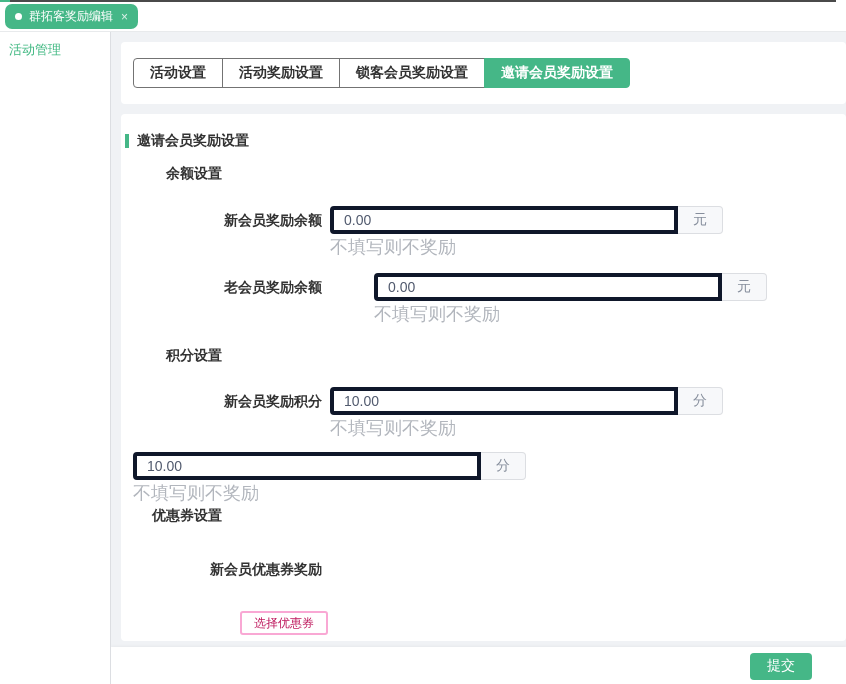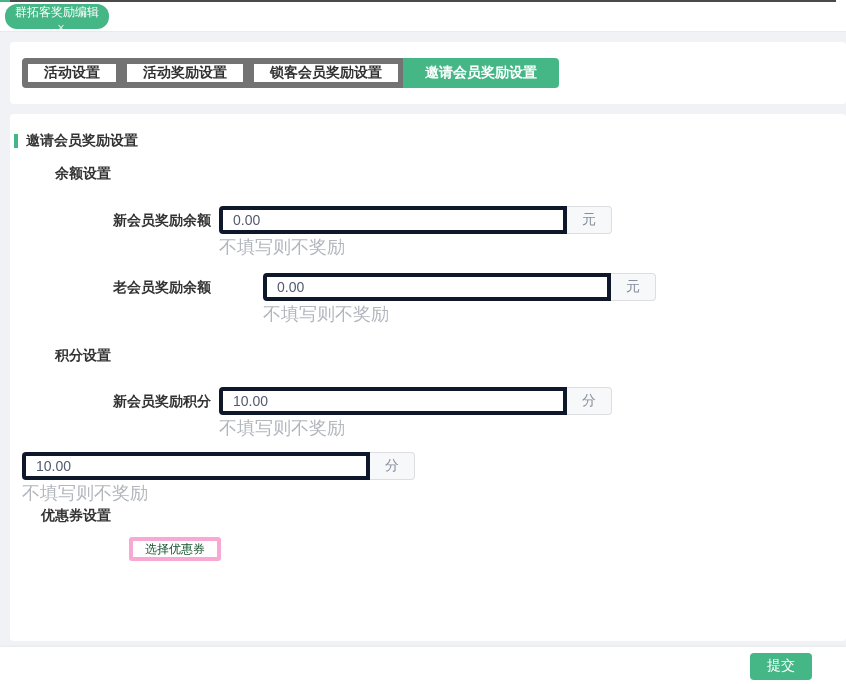--- a/index.html
+++ b/index.html
@@ -9,38 +9,38 @@
     background:#fff; overflow:hidden; position:relative;
     color:#333;
   }
   input,button { font-family:inherit; }
 
   
   .top-line { height:2px; background:linear-gradient(to right,#45b787 0,#45b787 10px,#4a4a4a 10px,#4a4a4a 836px,#fff 836px); }
 
   
   .tagbar { height:30px; background:#fff; border-bottom:1px solid #e8eaec; display:flex; align-items:center; padding-left:5px; }
-  .tag { height:25px; background:#45b787; border-radius:12px; color:#fff; display:flex; align-items:center; padding:0 10px; font-size:12px; cursor:pointer;flex-direction:column; }
+  .tag { height:25px; background:#45b787; border-radius:7px; color:#fff; display:flex; align-items:center; padding:0 10px; font-size:12px; cursor:pointer; }
   .tag-dot { width:7px; height:7px; border-radius:50%; background:#fff; margin-right:7px; }
   .tag-close { font-size:12px; opacity:.8; margin-left:8px; cursor:pointer; }
 
   .layout { display:flex; height:652px; }
 
   
   .sidebar { width:111px; flex:none; background:#fff; border-right:1px solid #dcdee2; padding:9px 0 0 9px; }
   .side-item { font-size:13px; color:#42b983; cursor:pointer; }
 
   
   .main { flex:1; background:#f0f2f5; padding:10px 0 0 10px; display:flex; flex-direction:column; overflow:hidden; }
   .card { background:#fff; border-radius:4px; }
 
   
   .tabs-card { height:62px; flex:none; display:flex; align-items:center; padding-left:12px; margin-bottom:10px; }
   .tabs { display:flex; }
-  .tab { height:30px; padding:0 16px; background:#fff; border:6px solid #737373; margin-left:-1px;
+  .tab { height:30px; padding:0 16px; background:#fff; border:1px solid #737373; margin-left:-1px;
          font-size:14px; font-weight:600; color:#333; display:flex; align-items:center; cursor:pointer; }
   .tab:first-child { border-radius:4px 0 0 4px; margin-left:0; }
   .tab:last-child { border-radius:0 4px 4px 0; }
   .tab.active { background:#45b787; border-color:#45b787; color:#fff; }
 
   
   .form-card { height:527px; flex:none; padding:18px 0 0 4px; overflow:hidden; }
   .section-title { display:flex; align-items:center; }
   .section-bar { width:4px; height:14px; background:#45b787; margin-right:8px; }
   .section-text { font-size:14px; font-weight:700; color:#333; }
@@ -56,22 +56,22 @@
   .row-field { margin-left:8px; }
   .input-group { display:flex; width:393px; height:28px; }
   .input-group input { flex:1; min-width:0; border:4px solid #0f172a; border-radius:4px 0 0 4px;
                        padding:0 10px; font-size:14px; color:#515a6e; outline:none; background:#fff; }
   .input-append { width:45px; flex:none; background:#f7f8fa; border:1px solid #dcdee2; border-left:none;
                   border-radius:0 4px 4px 0; display:flex; align-items:center; justify-content:center;
                   font-size:14px; color:#868e9c; }
   .input-hint { margin-top:6px; font-size:18px; color:#b2b6bd; line-height:14px; }
 
   .coupon-label { margin-top:36px; width:197px; text-align:right; font-weight:700; font-size:14px; color:#333; }
-  .coupon-btn { margin-top:12px; margin-left:115px; height:24px; padding:0 12px; background:#fff;
-                border:4px solid #f9a8d4; border-radius:3px; font-size:12px; color:#14532d; cursor:pointer;
+  .coupon-btn { margin-top:32px; margin-left:115px; height:24px; padding:0 12px; background:#fff;
+                border:2px solid #f9a8d4; border-radius:3px; font-size:12px; color:#be185d; cursor:pointer;
                 display:block; }
 
   
   .footer { margin-top:6px; margin-left:-10px; height:38px; flex:none; background:#fff;
             box-shadow:0 -1px 3px rgba(0,0,0,.04); display:flex; justify-content:flex-end; align-items:center;
             padding-right:34px; }
   .submit-btn { height:27px; padding:0 17px; background:#45b787; color:#fff; border:none; border-radius:4px;
                 font-size:14px; cursor:pointer; }
 </style>
 </head>
@@ -82,20 +82,23 @@
 <div class="tagbar">
   <div class="tag">
     <span class="tag-dot"></span>
     <span>群拓客奖励编辑</span>
     <span class="tag-close">×</span>
   </div>
 </div>
 
 <div class="layout">
 
+  <div class="sidebar">
+    <div class="side-item">活动管理</div>
+  </div>
 
   <div class="main">
 
     <div class="card tabs-card">
       <div class="tabs">
         <div class="tab">活动设置</div>
         <div class="tab">活动奖励设置</div>
         <div class="tab">锁客会员奖励设置</div>
         <div class="tab active">邀请会员奖励设置</div>
       </div>
@@ -150,20 +153,21 @@
           <div class="input-group">
             <input type="text" value="10.00" style="">
             <span class="input-append">分</span>
           </div>
           <div class="input-hint">不填写则不奖励</div>
         </div>
       </div>
 
       <div class="group-title gt3">优惠券设置</div>
 
+      <div class="coupon-label">新会员优惠券奖励</div>
 
       <button class="coupon-btn">选择优惠券</button>
 
     </div>
 
     <div class="footer">
       <button class="submit-btn">提交</button>
     </div>
 
   </div>

